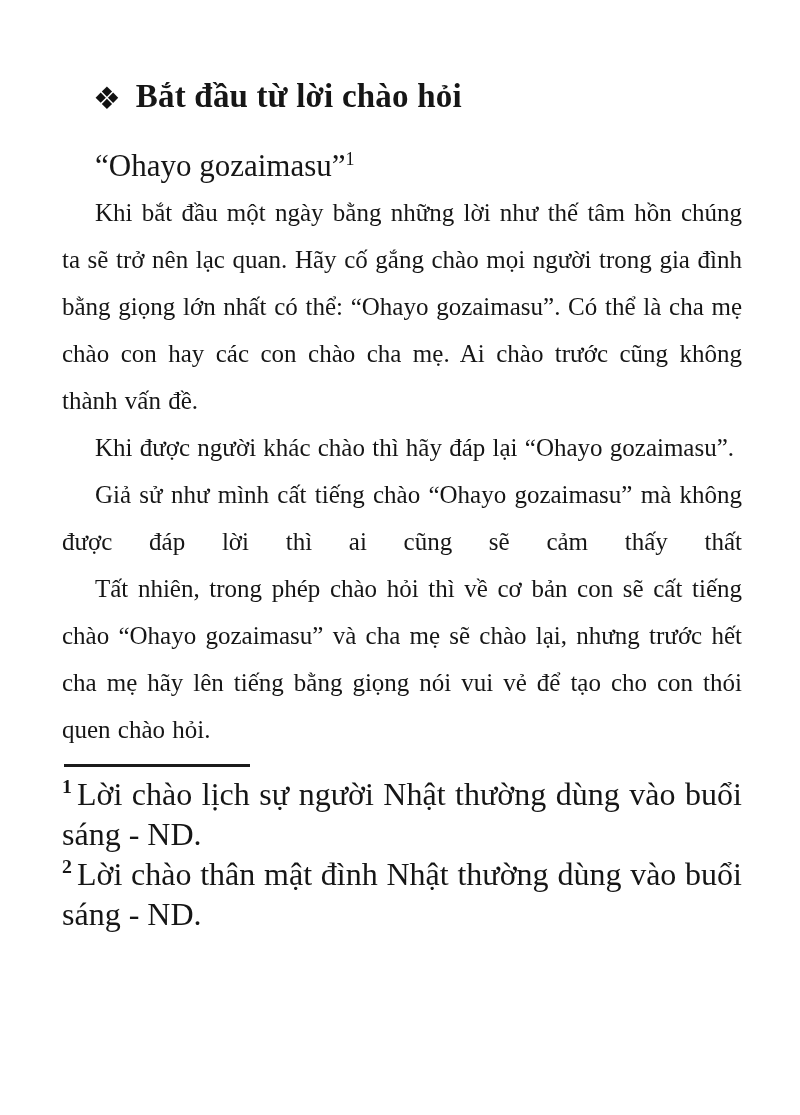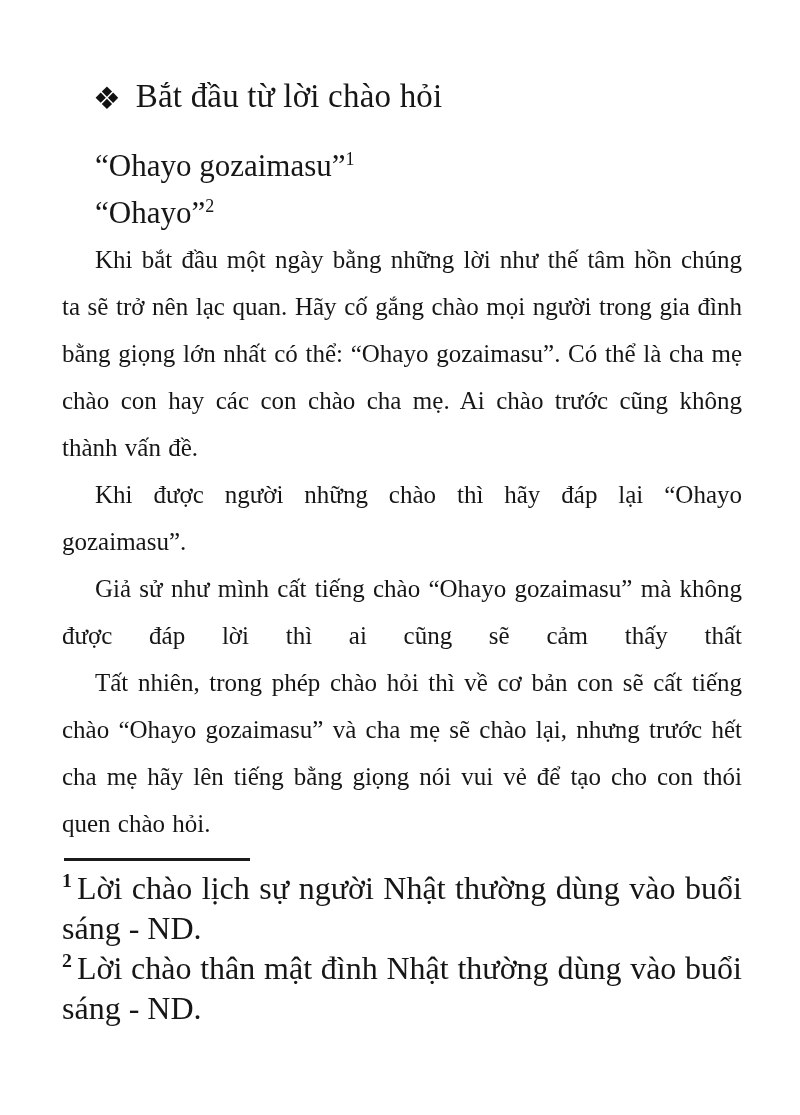--- a/index.html
+++ b/index.html
@@ -26,21 +26,21 @@
   }
   .ornament {
     font-family: "DejaVu Sans", sans-serif;
     font-size: 31px;
     line-height: 1;
     transform: translateY(2px);
     color: #111111;
   }
   .heading-title {
     font-size: 33px;
-    font-weight: normal;
+    font-weight: bold;
     line-height: 44px;
     letter-spacing: 0.2px;
   }
   
   .greeting {
     padding-left: 33px;
     font-size: 31px;
     line-height: 47px;
   }
   .greeting sup, .body-par sup {
@@ -86,27 +86,24 @@
 
     <div class="heading-row">
       <span class="ornament">❖</span>
       <h1 class="heading-title">Bắt đầu từ lời chào hỏi</h1>
     </div>
 
     <div class="greeting">
       <span>“Ohayo gozaimasu”</span><sup>1</sup>
     </div>
 
-    <div class="greeting">
-      <span>“Ohayo”</span><sup>2</sup>
-    </div>
 
     <p class="body-par">Khi bắt đầu một ngày bằng những lời như thế tâm hồn chúng ta sẽ trở nên lạc quan. Hãy cố gắng chào mọi người trong gia đình bằng giọng lớn nhất có thể: “Ohayo gozaimasu”. Có thể là cha mẹ chào con hay các con chào cha mẹ. Ai chào trước cũng không thành vấn đề.</p>
 
-    <p class="body-par">Khi được người những chào thì hãy đáp lại “Ohayo gozaimasu”.</p>
+    <p class="body-par">Khi được người khác chào thì hãy đáp lại “Ohayo gozaimasu”.</p>
 
     <p class="body-par continued">Giả sử như mình cất tiếng chào “Ohayo gozaimasu” mà không được đáp lời thì ai cũng sẽ cảm thấy thất</p>
 
     <p class="body-par">Tất nhiên, trong phép chào hỏi thì về cơ bản con sẽ cất tiếng chào “Ohayo gozaimasu” và cha mẹ sẽ chào lại, nhưng trước hết cha mẹ hãy lên tiếng bằng giọng nói vui vẻ để tạo cho con thói quen chào hỏi.</p>
 
     <hr class="footnote-divider">
 
     <p class="footnote">
       <span class="fn-marker">1</span><span>Lời chào lịch sự người Nhật thường dùng vào buổi sáng - ND.</span>
     </p>

